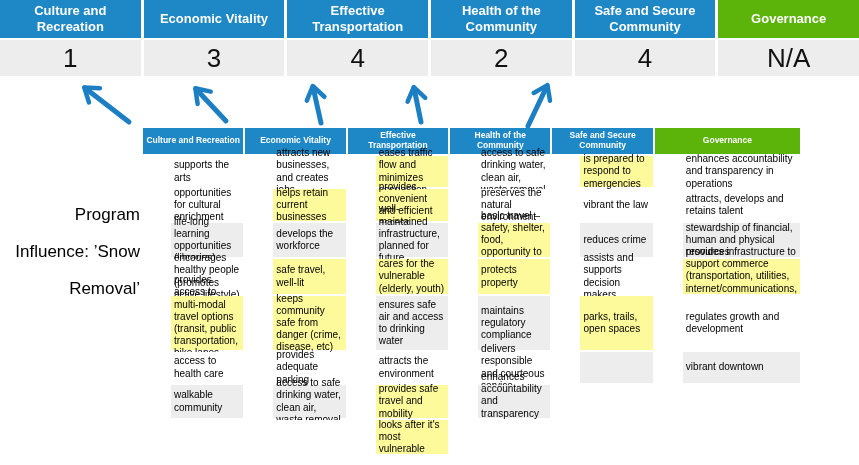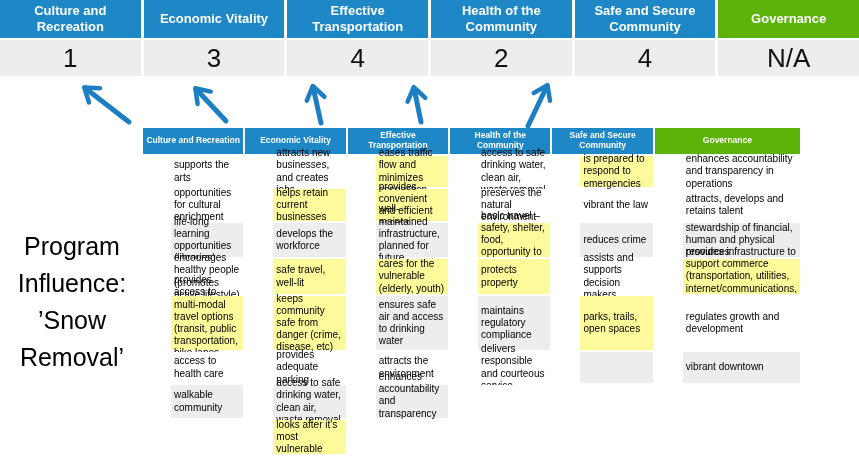--- a/index.html
+++ b/index.html
@@ -24,22 +24,22 @@
   .score-cell{
     flex:1; height:36px; background:var(--scorebg); display:flex; align-items:center;
     justify-content:center; font-size:26px; color:#111;
   }
 
   
   .arrows{ position:absolute; left:0; top:0; pointer-events:none; }
 
   
   .program-title{
-    position:absolute; left:4px; top:196px; width:136px; text-align:center;
-    font-size:25px; line-height:37px; color:#000;margin-top:32px;
+    position:absolute; left:4px; top:196px; width:136px; text-align:right;
+    font-size:17px; line-height:37px; color:#000;
   }
 
   
   .matrix{
     position:absolute; left:143px; top:128px; width:657px;
     display:grid; grid-template-columns:repeat(6,1fr);
     grid-template-rows:26px 31px 32px 34px 35px 54px 31px 33px 34px;
     gap:2px;
   }
   .m-hd{
@@ -131,20 +131,21 @@
       <div class="m-cell hl">parks, trails, open spaces</div>
       <div class="m-cell">regulates growth and development</div>
       <div class="m-cell">access to health care</div>
       <div class="m-cell">provides adequate parking</div>
       <div class="m-cell">attracts the environment</div>
       <div class="m-cell">delivers responsible and courteous service</div>
       <div class="m-cell band"></div>
       <div class="m-cell band">vibrant downtown</div>
       <div class="m-cell band">walkable community</div>
       <div class="m-cell band">access to safe drinking water, clean air, waste removal</div>
+      <div class="m-cell hl">provides safe travel and mobility</div>
       <div class="m-cell band">enhances accountability and transparency in operations</div>
       <div class="m-cell"></div>
       <div class="m-cell"></div>
       <div class="m-cell"></div>
       <div class="m-cell"></div>
       <div class="m-cell hl">looks after it's most vulnerable</div>
       <div class="m-cell"></div>
     </div>
 
 </div>

